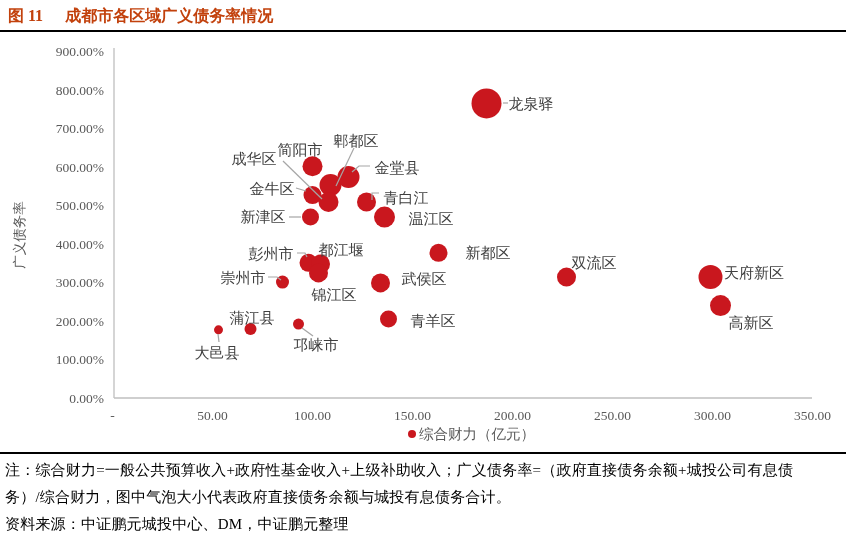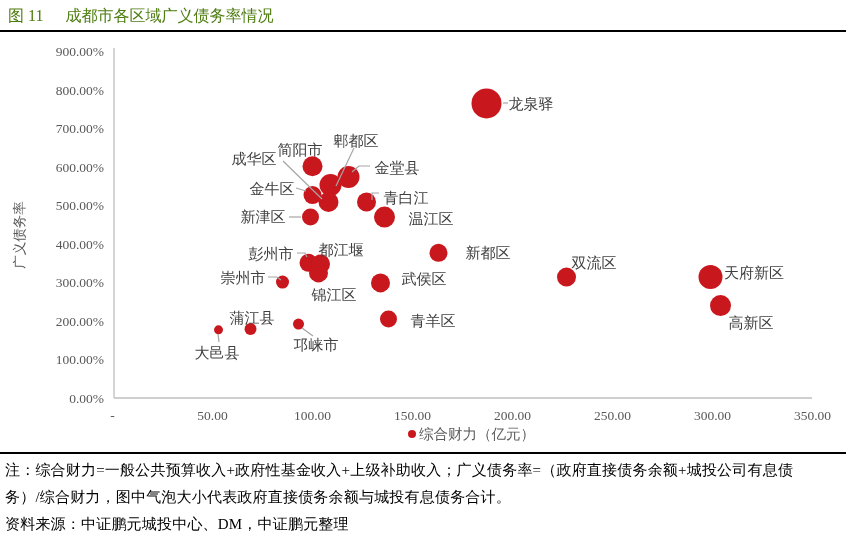--- a/index.html
+++ b/index.html
@@ -1,20 +1,20 @@
 <!DOCTYPE html>
 <html><head>
 <meta charset="utf-8">
 <style>
   html,body{margin:0;padding:0;background:#ffffff;}
   .page{
     position:relative;width:846px;height:542px;background:#fff;overflow:hidden;
     font-family:"Liberation Serif","DejaVu Serif",serif;
   }
-  .title-row{position:absolute;left:8px;top:6px;font-size:16px;font-weight:normal;color:#4d7c0f;white-space:nowrap;}
+  .title-row{position:absolute;left:8px;top:6px;font-size:16px;font-weight:bold;color:#c2410c;white-space:nowrap;}
   .fig-label{margin-right:22px;}
   .rule{position:absolute;left:0;width:846px;background:#000;}
   .rule-top{top:30px;height:2px;}
   .rule-notes{top:452px;height:2px;}
   .note{position:absolute;left:5px;font-size:15px;color:#000;letter-spacing:0.2px;white-space:nowrap;}
   .note-1{top:461px;}
   .note-2{top:488px;}
   .note-src{top:515px;}
   #chart-svg{position:absolute;left:0;top:0;}
 </style>

